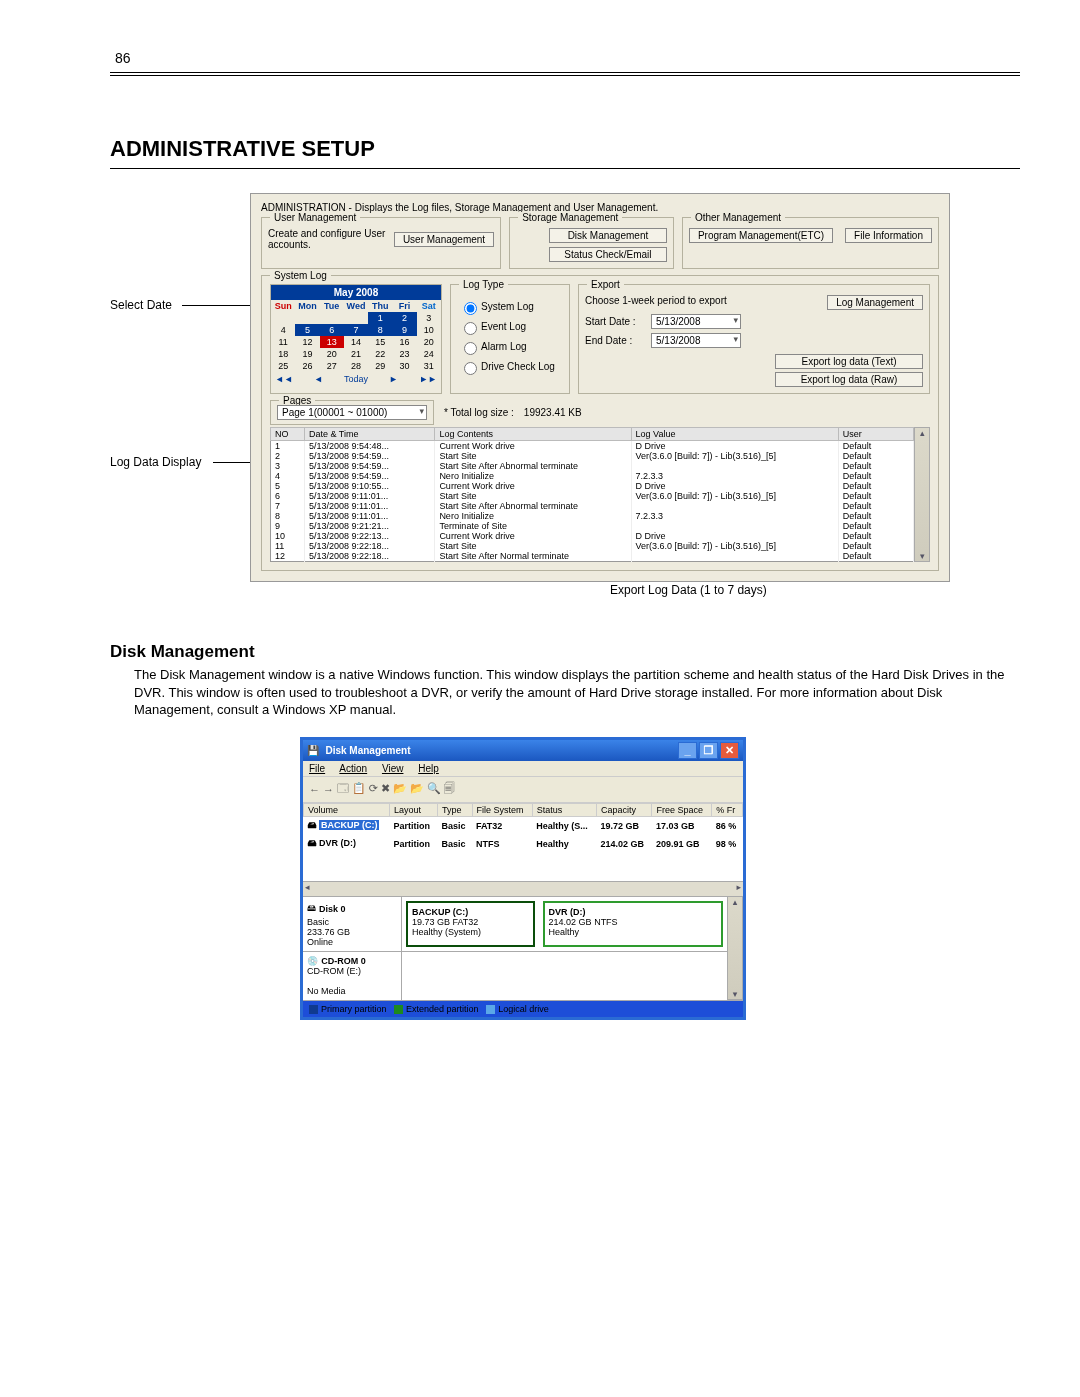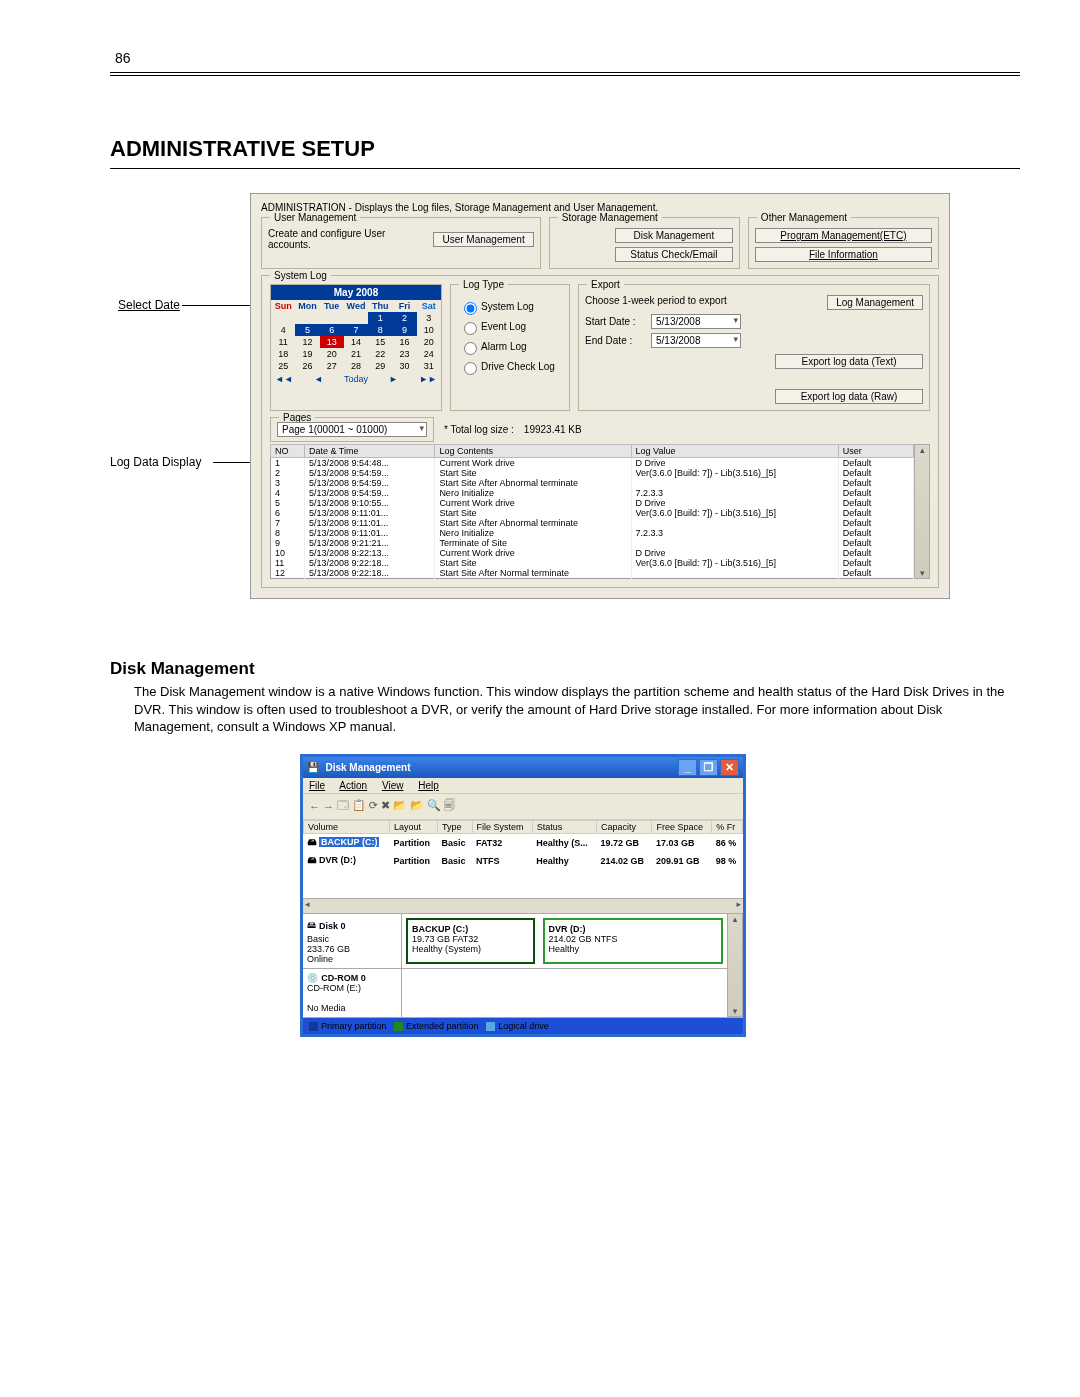--- a/index.html
+++ b/index.html
@@ -214,21 +214,21 @@
 
 <div class="page">
   <div class="page-number">86</div>
   <div class="hr-double"></div>
 
   <h1 class="section-title">ADMINISTRATIVE SETUP</h1>
   <div class="hr-under"></div>
 
   <div class="fig-wrap">
 
-    <div class="fig-callout" style="left:8px; top:105px;text-decoration:underline;">Select Date</div>
+    <div class="fig-callout" style="left:0px; top:105px;">Select Date</div>
     <div class="fig-line" style="left:72px; top:112px; width:78px;"></div>
 
     <div class="fig-callout" style="left:0px; top:262px;">Log Data Display</div>
     <div class="fig-line" style="left:103px; top:269px; width:47px;"></div>
 
     <div class="fig-callout" style="left:500px; top:390px; font-style:italic;">
       <span style="font-style:normal;">Export Log Data (1 to 7 days)</span>
     </div>
 
     <div class="admin-panel">
@@ -244,21 +244,21 @@
         </div>
         <div class="fieldset" style="flex:1;">
           <span class="legend">Storage Management</span>
           <div style="display:flex; flex-direction:column; gap:4px; align-items:flex-end;">
             <span class="btn" style="width:100px; text-align:center;">Disk Management</span>
             <span class="btn" style="width:100px; text-align:center;">Status Check/Email</span>
           </div>
         </div>
         <div class="fieldset" style="flex:1;">
           <span class="legend">Other Management</span>
-          <div style="display:flex; flex-direction:column; gap:4px;text-decoration:underline;">
+          <div style="display:flex; flex-direction:row; gap:12px;">
             <span class="btn" style="text-align:center;">Program Management(ETC)</span>
             <span class="btn" style="text-align:center;">File Information</span>
           </div>
         </div>
       </div>
 
       <div class="fieldset" style="padding:8px;">
         <span class="legend">System Log</span>
 
         <div class="row">
@@ -349,21 +349,21 @@
               <span class="btn">Log Management</span>
             </div>
             <div style="display:flex; align-items:center; gap:6px; margin-bottom:4px;">
               <span class="small" style="width:60px;">Start Date :</span>
               <span class="dd">5/13/2008</span>
             </div>
             <div style="display:flex; align-items:center; gap:6px; margin-bottom:6px;">
               <span class="small" style="width:60px;">End Date :</span>
               <span class="dd">5/13/2008</span>
             </div>
-            <div style="display:flex; flex-direction:column; align-items:flex-end; gap:20px;">
+            <div style="display:flex; flex-direction:column; align-items:flex-end; gap:3px;">
               <span class="btn" style="width:130px; text-align:center;">Export log data (Text)</span>
               <span class="btn" style="width:130px; text-align:center;">Export log data (Raw)</span>
             </div>
           </div>
         </div>
 
         <div style="display:flex; align-items:center; gap:10px; margin:6px 0 2px 0;">
           <div class="fieldset" style="padding:4px 6px; display:flex; align-items:center; gap:4px;">
             <span class="legend">Pages</span>
             <span class="dd" style="min-width:130px;">Page 1(00001 ~ 01000)</span>

